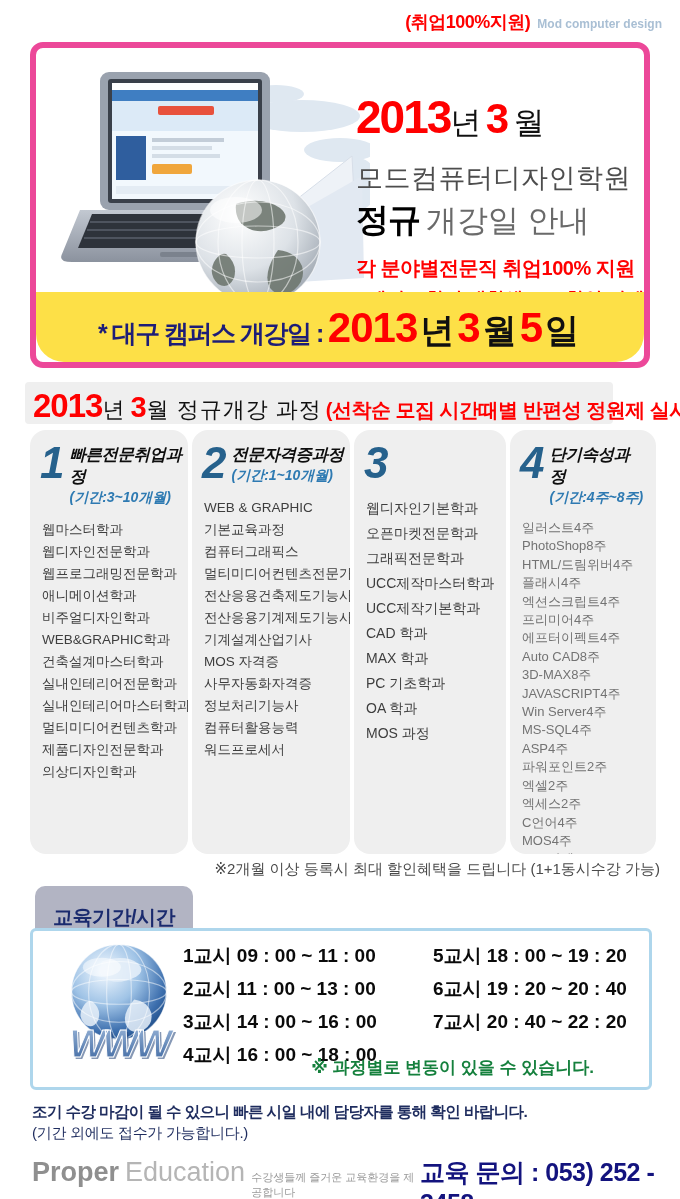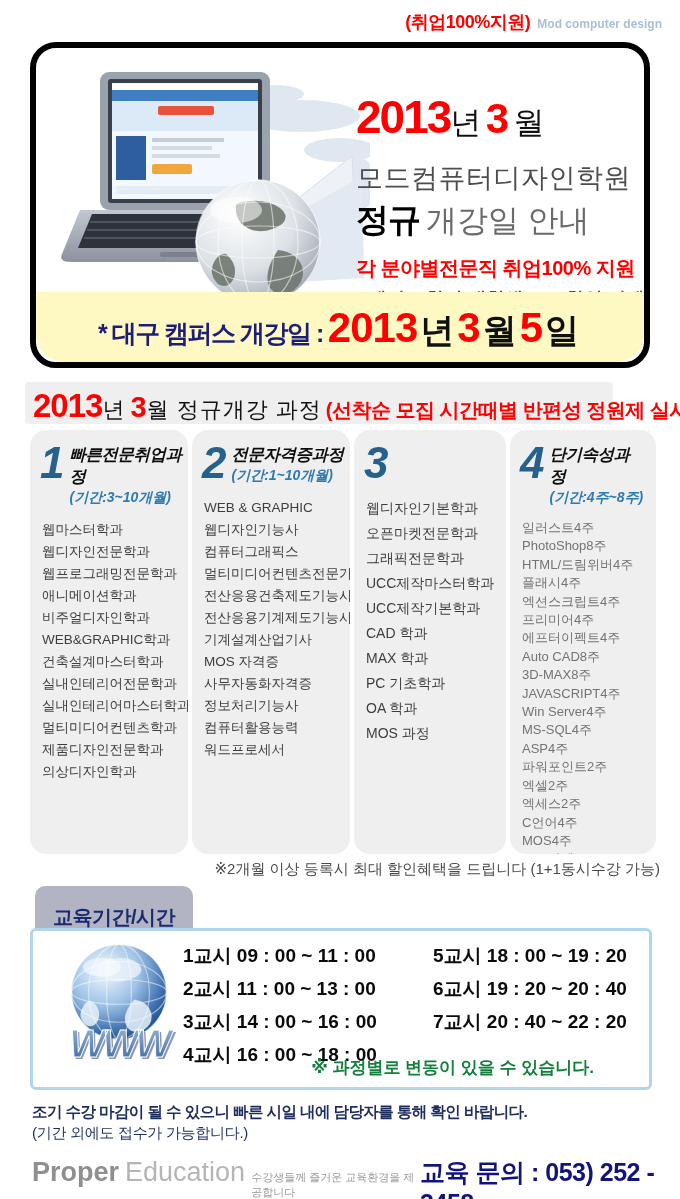--- a/index.html
+++ b/index.html
@@ -5,33 +5,33 @@
   html,body{margin:0;padding:0;background:#ffffff;}
   #page{position:relative;width:680px;height:1199px;background:#fff;overflow:hidden;
         font-family:"Liberation Sans","DejaVu Sans",sans-serif;color:#000;}
 
   
   .top-row{position:absolute;top:10px;left:0;width:662px;display:flex;justify-content:flex-end;align-items:baseline;gap:7px;}
   .support{color:#ff0000;font-weight:bold;font-size:18px;letter-spacing:-0.5px;}
   .brandtop{color:#a9bfd4;font-size:12px;font-weight:bold;}
 
   
-  .hero{position:absolute;left:30px;top:42px;width:608px;height:314px;border:6px solid #000000;border-radius:26px;background:#fff;overflow:hidden;}
+  .hero{position:absolute;left:30px;top:42px;width:608px;height:314px;border:6px solid #ec4899;border-radius:13px;background:#fff;overflow:hidden;}
   .hero-art{position:absolute;left:4px;top:16px;width:330px;height:252px;}
   .hero-text{position:absolute;left:320px;top:42px;width:292px;white-space:nowrap;}
   .h-year{font-size:46px;font-weight:bold;color:#ff0000;letter-spacing:-2px;}
   .h-unit{font-size:31px;color:#111;}
   .h-month{font-size:42px;font-weight:bold;color:#ff0000;}
   .h-academy{margin-top:16px;font-size:27px;color:#4d4d4d;letter-spacing:0.5px;}
   .h-sub{margin-top:2px;font-size:31px;color:#6a6a6a;}
   .h-sub b{color:#000;font-size:33px;letter-spacing:-1px;}
   .h-sub .rest{margin-left:6px;}
   .h-promo1{margin-top:12px;font-size:20px;font-weight:bold;color:#ff0000;letter-spacing:-0.5px;}
   .h-promo2{margin-top:4px;font-size:18.5px;font-weight:bold;color:#ff0000;padding-left:12px;}
-  .hero-strip{position:absolute;left:0;right:0;bottom:0;height:70px;background:#fef9c3;border-radius:0 0 28px 28px;
+  .hero-strip{position:absolute;left:0;right:0;bottom:0;height:70px;background:#fde047;border-radius:0 0 28px 28px;
               display:flex;justify-content:center;align-items:baseline;white-space:nowrap;padding-top:12px;box-sizing:border-box;}
   .c-prefix{font-size:25px;font-weight:bold;color:#1d1d78;letter-spacing:-1.5px;margin-right:5px;}
   .c-num{font-size:42px;font-weight:bold;color:#ff0000;letter-spacing:-1px;}
   .c-unit{font-size:34px;font-weight:bold;color:#101010;margin:0 3px;}
 
   
   .section-bar{position:absolute;left:25px;top:382px;width:588px;height:42px;background:#efefef;border-radius:4px;
                display:flex;align-items:baseline;padding:5px 0 0 8px;box-sizing:border-box;white-space:nowrap;}
   .s-year{font-size:33px;font-weight:bold;color:#ff0000;letter-spacing:-1px;}
   .s-unit{font-size:22px;color:#111;margin-right:6px;}
@@ -207,21 +207,21 @@
       <div class="col-head">
         <span class="col-num">2</span>
         <span>
             <span class="col-title">전문자격증과정</span>
               <span class="col-period">(기간:1~10개월)</span>
           </span>
       </div>
       <ul class="col-items c2">
 
       <li class="item">WEB &amp; GRAPHIC</li>
-          <li class="item">웹디자인기능사</li>
+          <li class="item">기본교육과정</li>
           <li class="item">컴퓨터그래픽스</li>
           <li class="item">멀티미디어컨텐츠전문가</li>
           <li class="item">전산응용건축제도기능사</li>
           <li class="item">전산응용기계제도기능사</li>
           <li class="item">기계설계산업기사</li>
           <li class="item">MOS 자격증</li>
           <li class="item">사무자동화자격증</li>
           <li class="item">정보처리기능사</li>
           <li class="item">컴퓨터활용능력</li>
           <li class="item">워드프로세서</li>

